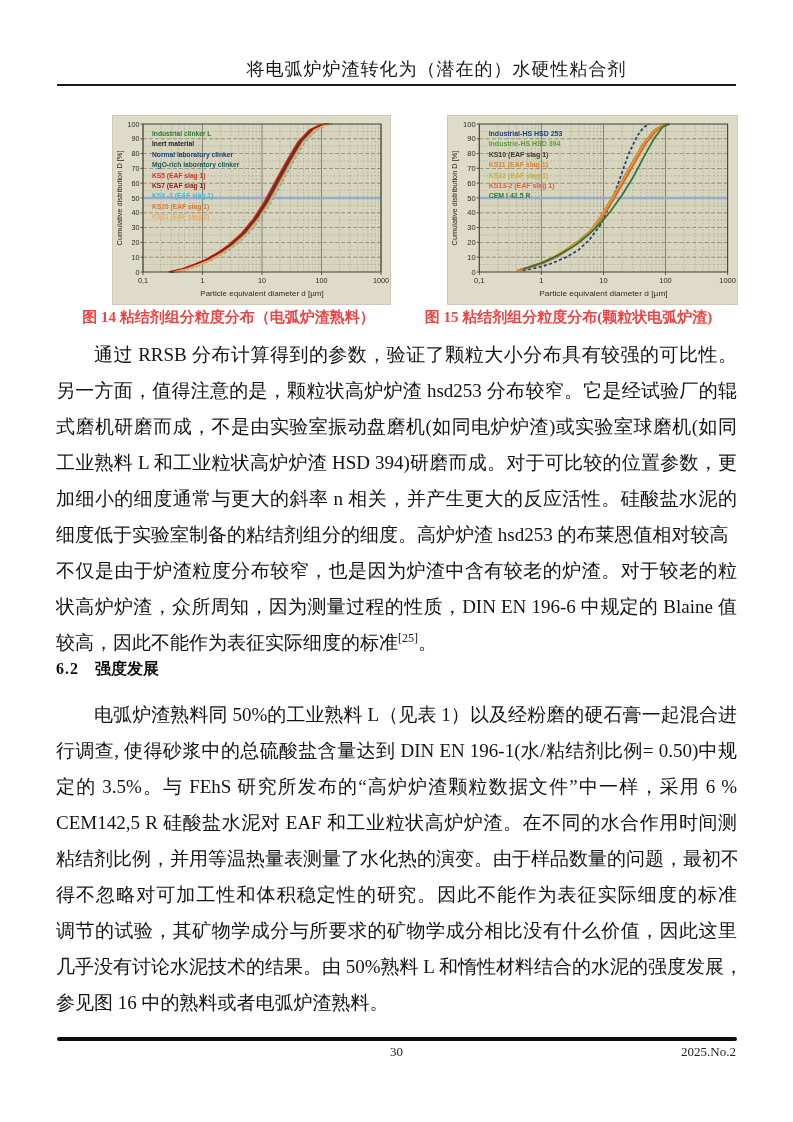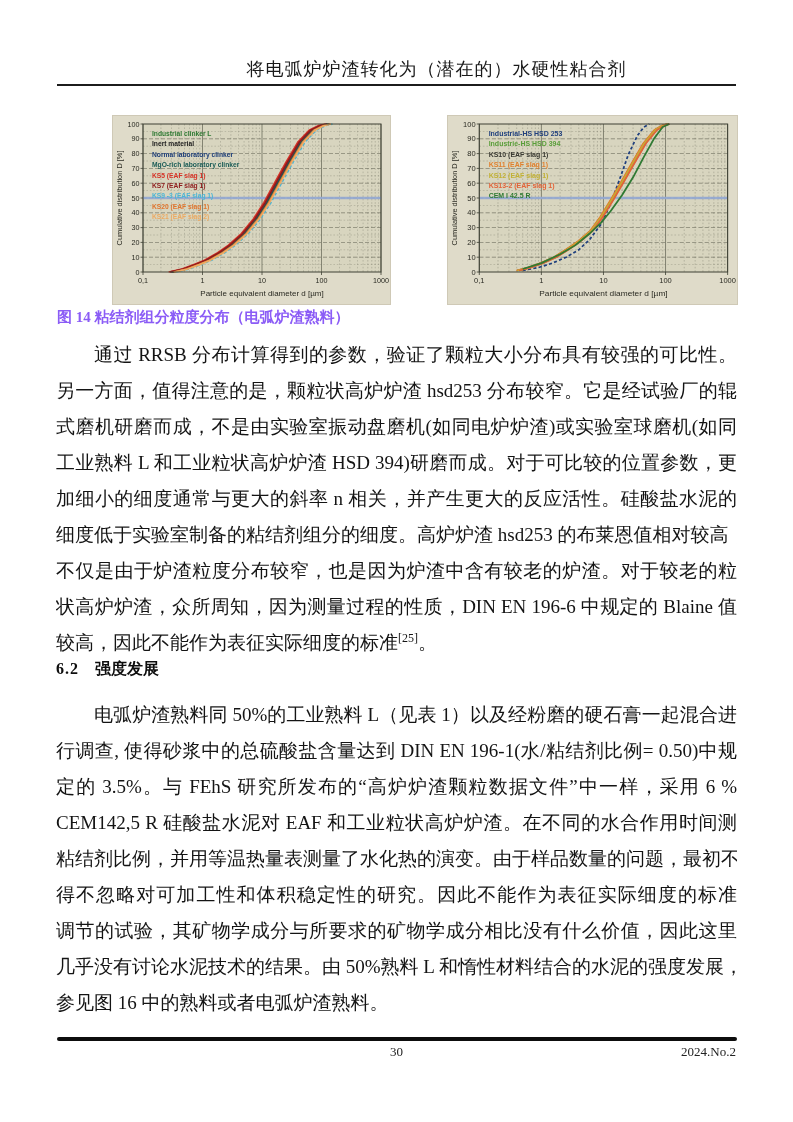--- a/index.html
+++ b/index.html
@@ -11,21 +11,21 @@
     position:absolute;top:57px;left:0;width:100%;text-align:center;
     font-size:18px;letter-spacing:1px;color:#1a1a1a;padding-left:40px;
   }
   .header-rule{position:absolute;top:84px;left:57px;width:679px;height:2px;background:#1c1c1c;}
   .figure{position:absolute;top:116px;height:188px;box-shadow:0 0 0 1px #cfc9b6;}
   .figure.f14{left:113px;width:277px;}
   .figure.f15{left:448px;width:289px;}
   svg{font-family:"Liberation Sans","DejaVu Sans",sans-serif;display:block;}
   .caption-row{position:absolute;top:308px;left:0;width:100%;height:24px;}
   .caption{
-    position:absolute;top:0;font-weight:bold;font-size:15px;color:#8b5cf6;white-space:nowrap;
+    position:absolute;top:0;font-weight:bold;font-size:15px;color:#ef4444;text-align:center;white-space:nowrap;
   }
   .caption.c14{left:57px;width:343px;}
   .caption.c15{left:400px;width:337px;}
   .para{position:absolute;left:56px;width:681px;font-size:19px;color:#141414;}
   .para .line{
     line-height:36px;height:36px;text-align:justify;text-align-last:justify;overflow:hidden;white-space:nowrap;
   }
   .para .line.first{text-indent:2em;}
   .para .line.last{text-align-last:left;}
   .para sup{font-size:12px;line-height:0;}
@@ -272,20 +272,21 @@
         <text x="39" y="40.8" font-size="6.7" fill="#3c3c34" font-weight="bold">KS10 (EAF slag 1)</text>
         <text x="39" y="51.2" font-size="6.7" fill="#e0812f" font-weight="bold">KS11 (EAF slag 1)</text>
         <text x="39" y="61.6" font-size="6.7" fill="#c2b135" font-weight="bold">KS12 (EAF slag 1)</text>
         <text x="39" y="72" font-size="6.7" fill="#e2643a" font-weight="bold">KS13-2 (EAF slag 1)</text>
         <text x="39" y="82.4" font-size="6.7" fill="#2f7a33" font-weight="bold">CEM I 42.5 R</text>
       </svg>
     </div>
 
   <div class="caption-row">
     <div class="caption c14">图 14  粘结剂组分粒度分布（电弧炉渣熟料）</div>
+    <div class="caption c15">图 15  粘结剂组分粒度分布(颗粒状电弧炉渣)</div>
   </div>
 
   <div class="para para1">
       <div class="line first">通过 RRSB 分布计算得到的参数，验证了颗粒大小分布具有较强的可比性。</div>
       <div class="line">另一方面，值得注意的是，颗粒状高炉炉渣 hsd253 分布较窄。它是经试验厂的辊</div>
       <div class="line">式磨机研磨而成，不是由实验室振动盘磨机(如同电炉炉渣)或实验室球磨机(如同</div>
       <div class="line">工业熟料 L 和工业粒状高炉炉渣 HSD 394)研磨而成。对于可比较的位置参数，更</div>
       <div class="line">加细小的细度通常与更大的斜率 n 相关，并产生更大的反应活性。硅酸盐水泥的</div>
       <div class="line">细度低于实验室制备的粘结剂组分的细度。高炉炉渣 hsd253 的布莱恩值相对较高，</div>
       <div class="line">不仅是由于炉渣粒度分布较窄，也是因为炉渣中含有较老的炉渣。对于较老的粒</div>
@@ -304,15 +305,15 @@
       <div class="line">CEM142,5 R 硅酸盐水泥对 EAF 和工业粒状高炉炉渣。在不同的水合作用时间测</div>
       <div class="line">粘结剂比例，并用等温热量表测量了水化热的演变。由于样品数量的问题，最初不</div>
       <div class="line">得不忽略对可加工性和体积稳定性的研究。因此不能作为表征实际细度的标准</div>
       <div class="line">调节的试验，其矿物学成分与所要求的矿物学成分相比没有什么价值，因此这里</div>
       <div class="line">几乎没有讨论水泥技术的结果。由 50%熟料 L 和惰性材料结合的水泥的强度发展，</div>
       <div class="line last">参见图 16 中的熟料或者电弧炉渣熟料。</div>
     </div>
 
   <div class="footer-rule"></div>
   <div class="footer-page">30</div>
-  <div class="footer-issue">2024.No.2</div>
+  <div class="footer-issue">2025.No.2</div>
 
 </div>
 
 </body></html>

